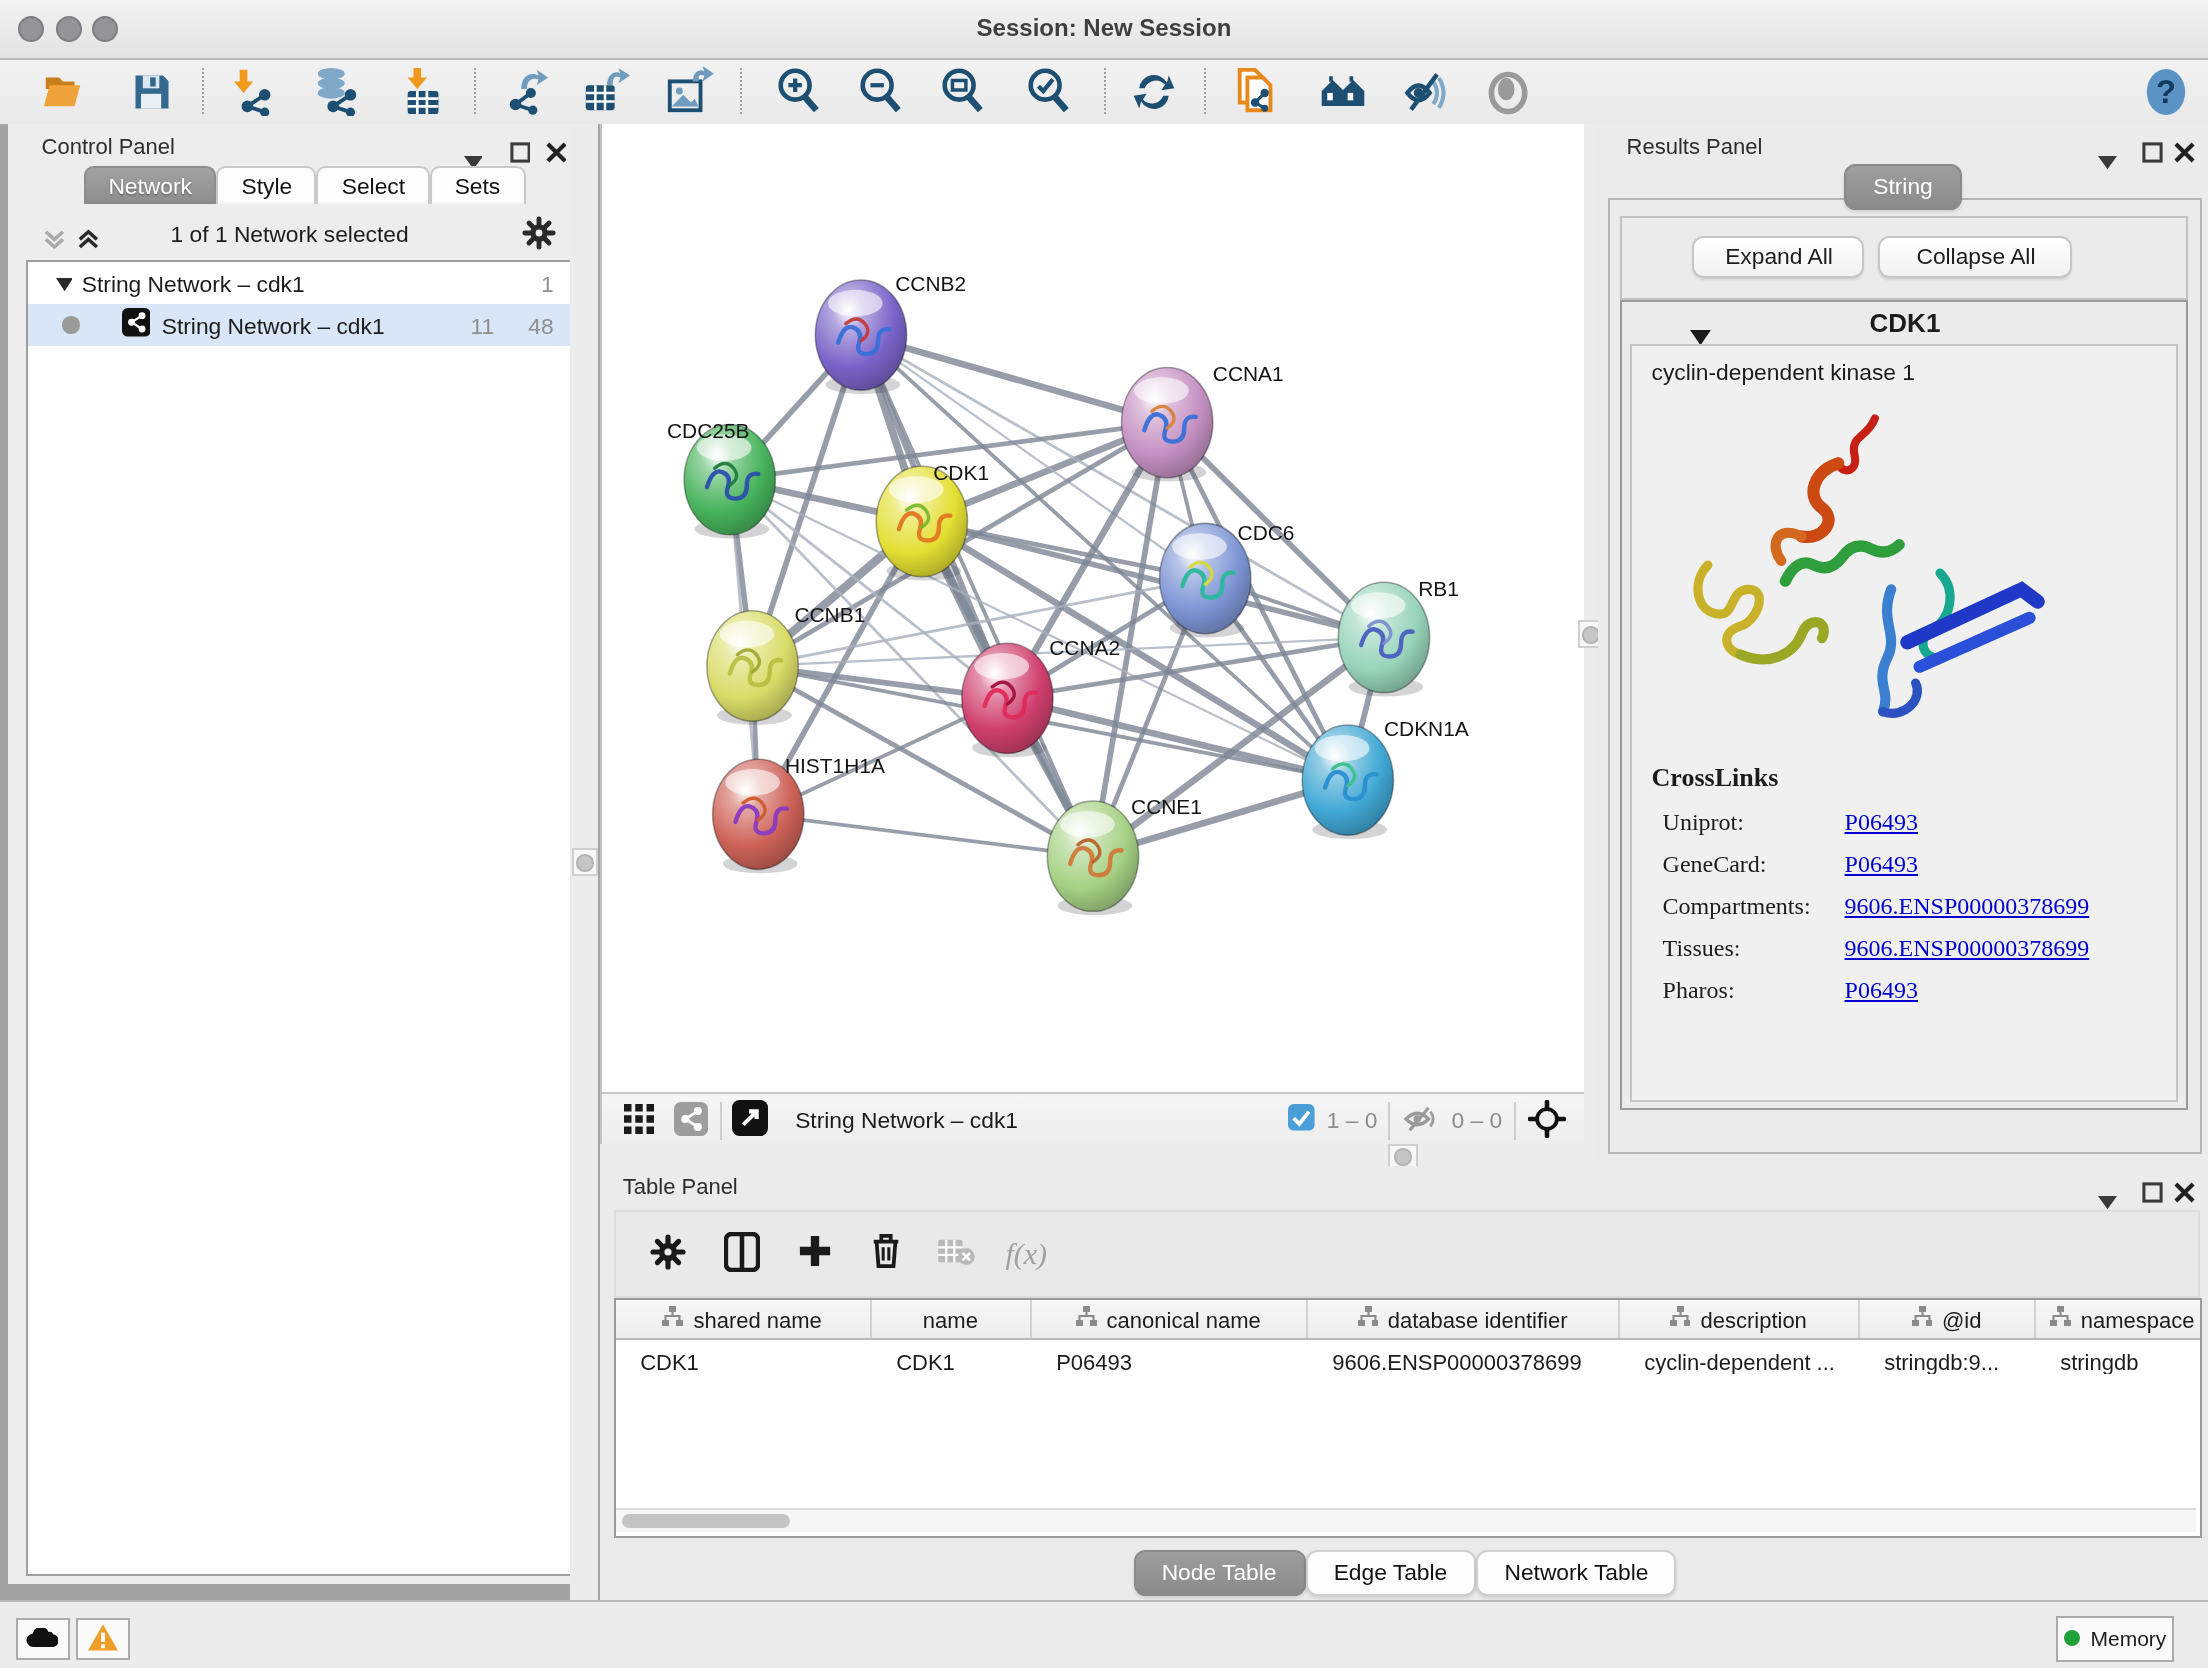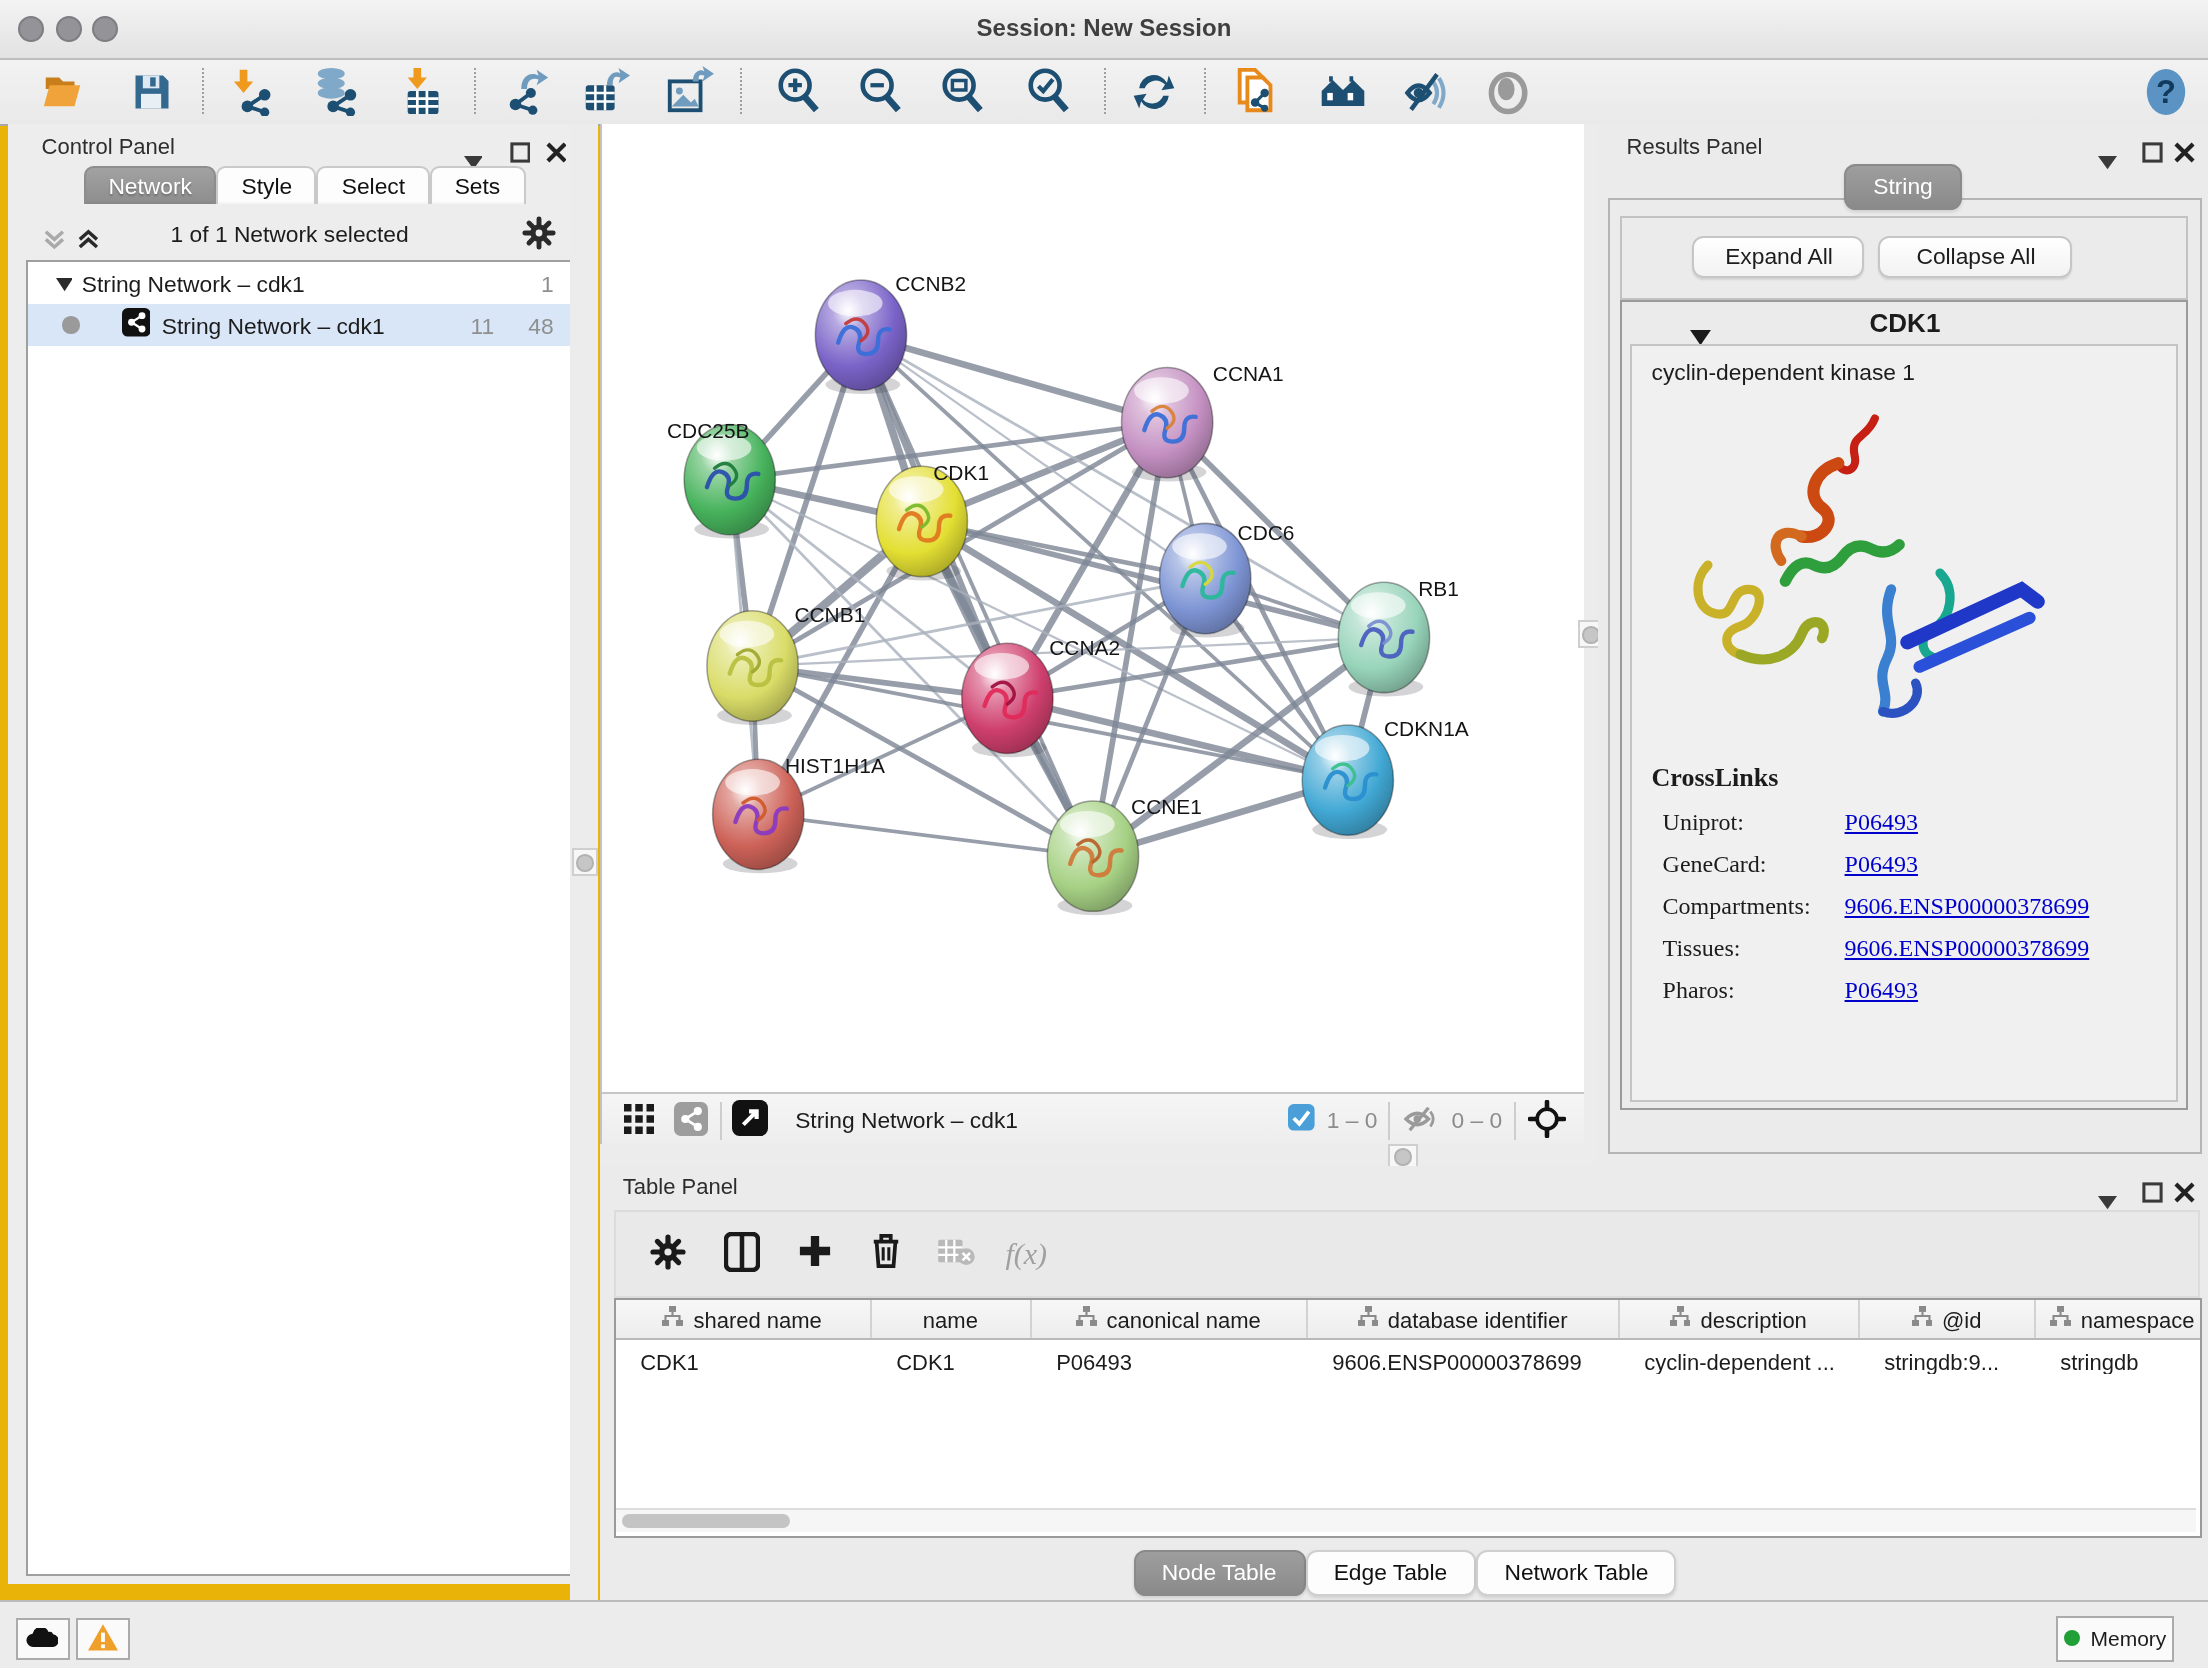--- a/index.html
+++ b/index.html
@@ -1,16 +1,16 @@
 <!DOCTYPE html>
 <html style="font-size:15px"><head>
 <meta charset="utf-8">
 <style>
   html,body{margin:0;padding:0;background:#d8d8d8;}
-  #stage{width:2208px;height:1668px;overflow:hidden;background:#eab308;position:relative;}
+  #stage{width:2208px;height:1668px;overflow:hidden;background:#a3a3a3;position:relative;}
   #app{width:1104px;height:834px;transform:scale(2);transform-origin:0 0;position:relative;
        font-family:"Liberation Sans",sans-serif;color:#1c1c1c;-webkit-font-smoothing:antialiased;}
   .abs{position:absolute;}
   
   #titlebar{left:0;top:0;width:1104px;height:28.5px;
     background:linear-gradient(#f3f3f3,#e2e2e2);border-bottom:1px solid #bdbdbd;}
   #titlebar .title{width:100%;text-align:center;line-height:28.5px;font-size:12px;font-weight:bold;color:#3f3f3f;}
   .tlight{width:11.4px;height:11.4px;border-radius:50%;background:#939398;border:1px solid #7d7d82;top:7.6px;}
   
   #toolbar{left:0;top:29.5px;width:1104px;height:32px;background:linear-gradient(#f2f2f2,#e9e9e9);

